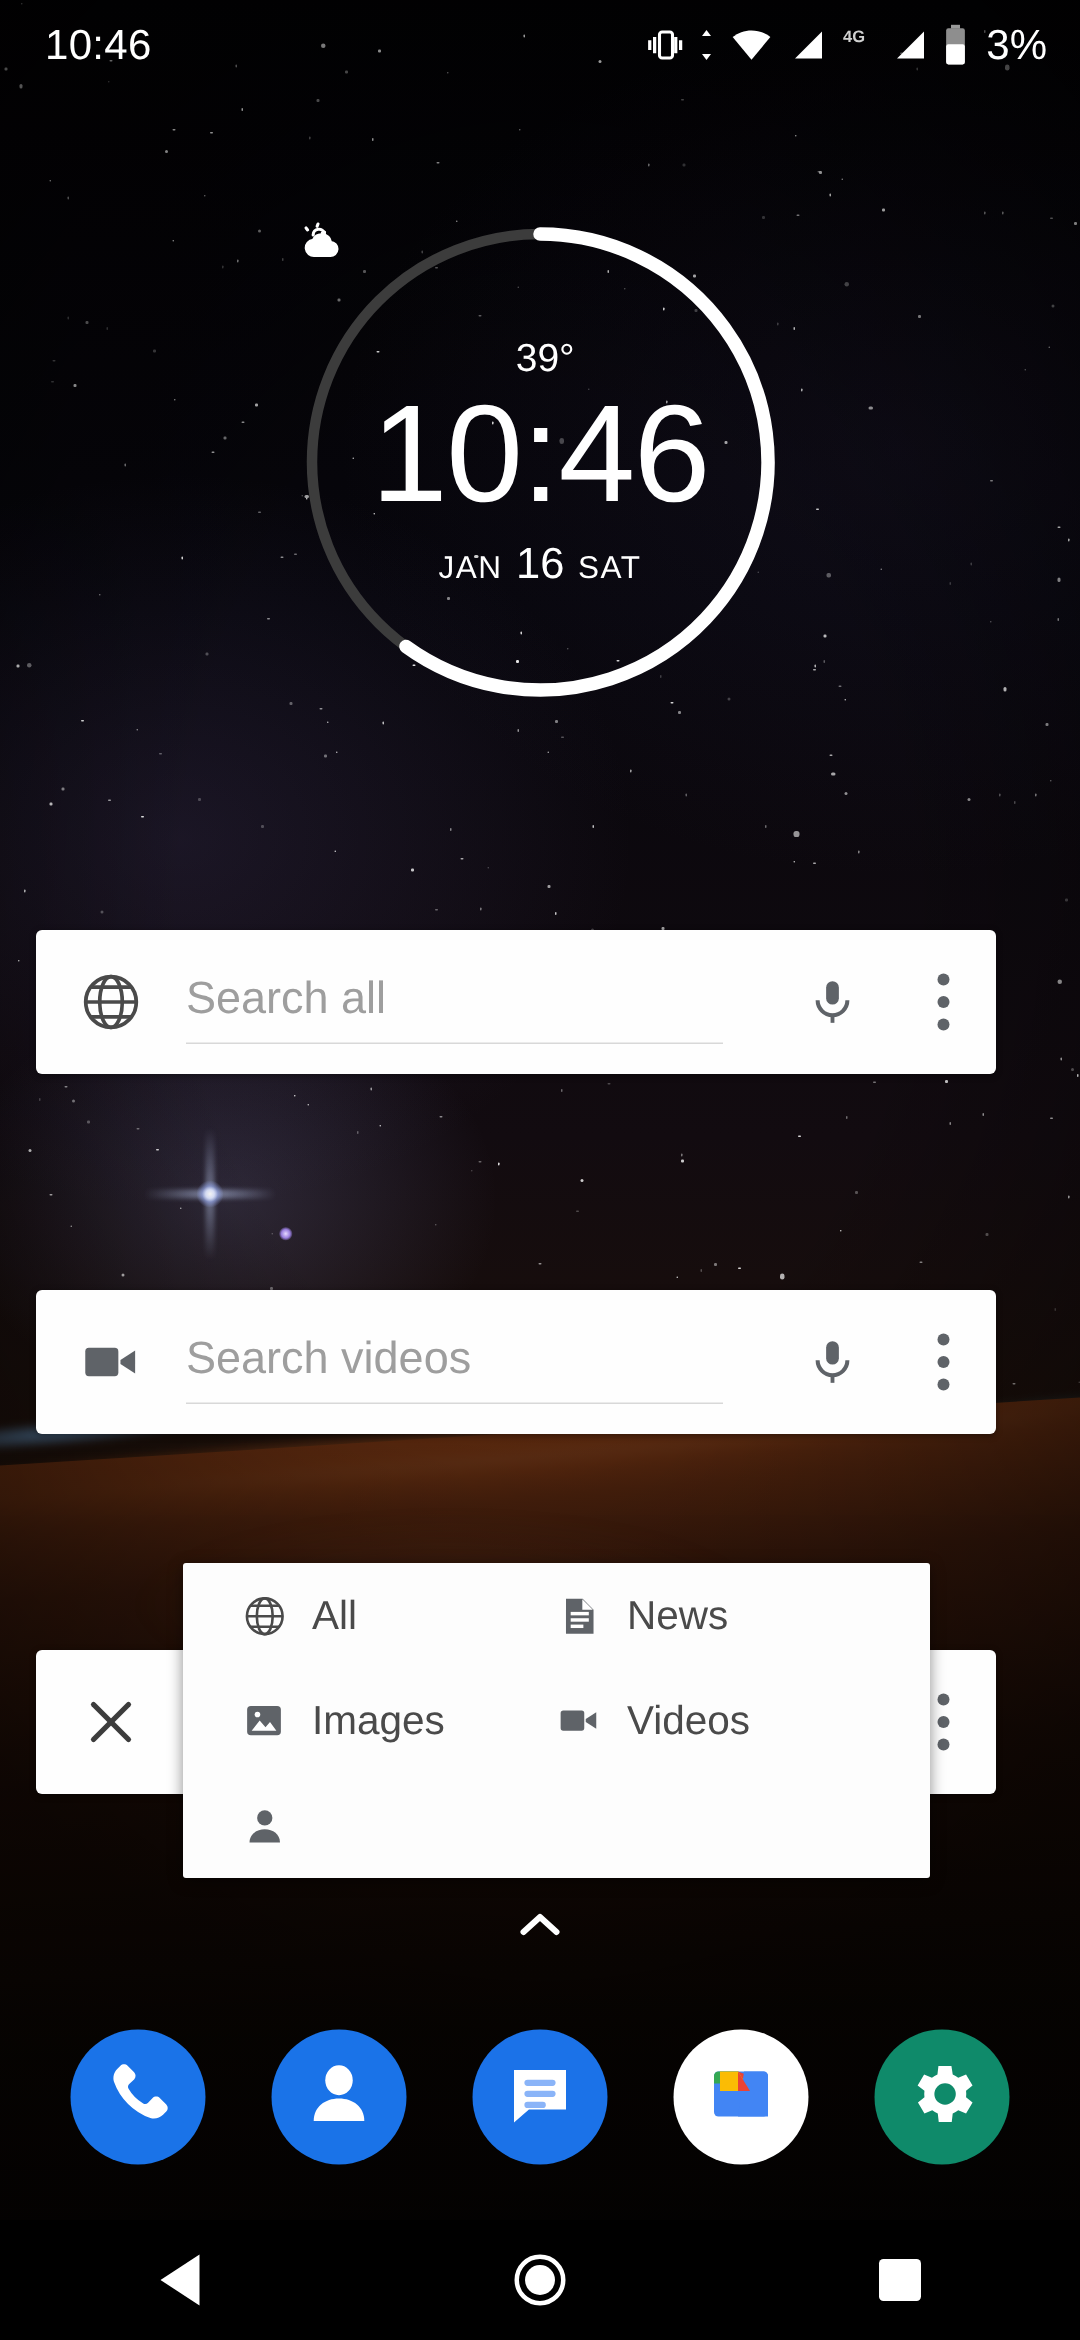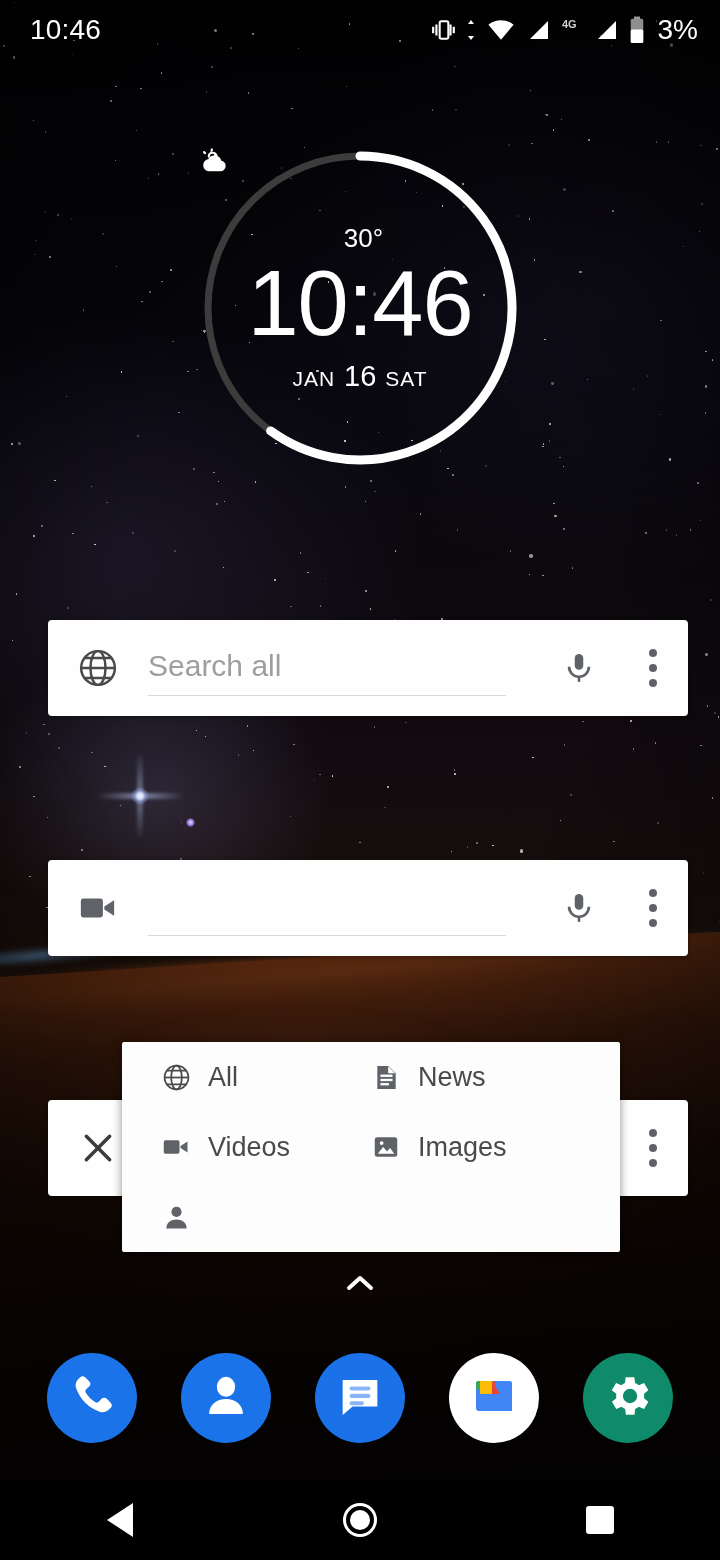--- a/index.html
+++ b/index.html
@@ -122,21 +122,21 @@
   }
   #clock-date {
     display:flex; align-items:baseline; gap:9px; margin-top:8px;
     color:#fff;
   }
   .date-sm { font-size:21px; font-weight:500; letter-spacing:1px; }
   .date-lg { font-size:29px; font-weight:500; }
 
   
   .search-card {
-    position:absolute; left:48px; width:640px; height:96px;
+    position:absolute; left:24px; width:640px; height:96px;
     background:#fefefe; border-radius:4px;
     box-shadow:0 1px 4px rgba(0,0,0,0.35);
     display:flex; align-items:center; z-index:25;
   }
   #search-card-all    { top:620px; }
   #search-card-videos { top:860px; }
   #search-card-third  { top:1100px; z-index:24; }
 
   .sc-left-icon {
     width:100px; display:flex; align-items:center; justify-content:center;
@@ -581,21 +581,21 @@
     </svg>
     <div id="clock-inner">
       <div id="clock-weather">
         <span>
           <svg width="30" height="26" viewBox="0 0 26 22" fill="none" stroke="#fff" stroke-width="1.8" stroke-linecap="round" stroke-linejoin="round">
             <path d="M7.6 7.2a3.3 3.3 0 1 1 4.4 3.1"></path>
             <path d="M4.4 4.3l-.9-1.1M9.9 2.2l.5-1.3M12.9 6.1l1.3-.4"></path>
             <path d="M8.5 19.2h8.9a3.9 3.9 0 0 0 .4-7.8 5.4 5.4 0 0 0-10.2-1.3 4.5 4.5 0 0 0 .9 9.1z" fill="#fff" stroke="#fff" stroke-width="1.5"></path>
           </svg>
         </span>
-        <span>30°</span>
+        <span>39°</span>
       </div>
       <div id="clock-time">10:46</div>
       <div id="clock-date">
         <span class="date-sm">JAN</span>
         <span class="date-lg">16</span>
         <span class="date-sm">SAT</span>
       </div>
     </div>
   </div>
 
@@ -627,20 +627,21 @@
   </div>
 
   <div class="search-card" id="search-card-videos">
     <div class="sc-left-icon">
       <svg width="42" height="42" viewBox="0 0 24 24" fill="#5f6368">
         <rect x="2.2" y="6.6" width="12.6" height="10.8" rx="1.4"></rect>
         <path d="M15.6 11.2l5.6-3.6v8.8l-5.6-3.6z"></path>
       </svg>
     </div>
     <div class="sc-field">
+      <span class="sc-placeholder">Search videos</span>
       <span class="sc-underline"></span>
     </div>
     <div class="sc-mic">
       <svg width="34" height="34" viewBox="0 0 24 24" fill="#5f6368">
         <rect x="9" y="2.2" width="6" height="11" rx="3"></rect>
         <path d="M5 11.2a7 7 0 0 0 14 0" fill="none" stroke="#5f6368" stroke-width="1.9"></path>
         <rect x="11.1" y="17.6" width="1.8" height="4.2"></rect>
       </svg>
     </div>
     <div class="sc-dots">
@@ -691,36 +692,36 @@
               <rect x="7" y="16.6" width="7" height="1.9"></rect>
             </g>
         </svg>
       </span>
       <span class="fm-label">News</span>
     </div>
 
     <div class="fm-item">
       <span class="fm-ico">
         <svg width="30" height="30" viewBox="0 0 24 24" fill="#5f6368">
-          <rect x="2.2" y="6.6" width="12.6" height="10.8" rx="1.4"></rect>
-          <path d="M15.6 11.2l5.6-3.6v8.8l-5.6-3.6z"></path>
-        </svg>
-      </span>
-      <span class="fm-label">Videos</span>
+          <rect x="3" y="4.2" width="18" height="15.6" rx="2"></rect>
+          <path d="M5.4 17.4l4.3-5.4 3.1 3.6 2.4-2.8 3.4 4.6z" fill="#ffffff"></path>
+          <circle cx="8.5" cy="8.8" r="1.5" fill="#ffffff"></circle>
+        </svg>
+      </span>
+      <span class="fm-label">Images</span>
     </div>
 
     <div class="fm-item">
       <span class="fm-ico">
         <svg width="30" height="30" viewBox="0 0 24 24" fill="#5f6368">
-          <rect x="3" y="4.2" width="18" height="15.6" rx="2"></rect>
-          <path d="M5.4 17.4l4.3-5.4 3.1 3.6 2.4-2.8 3.4 4.6z" fill="#ffffff"></path>
-          <circle cx="8.5" cy="8.8" r="1.5" fill="#ffffff"></circle>
-        </svg>
-      </span>
-      <span class="fm-label">Images</span>
+          <rect x="2.2" y="6.6" width="12.6" height="10.8" rx="1.4"></rect>
+          <path d="M15.6 11.2l5.6-3.6v8.8l-5.6-3.6z"></path>
+        </svg>
+      </span>
+      <span class="fm-label">Videos</span>
     </div>
 
 
     <div class="fm-item">
       <span class="fm-ico">
         <svg width="29" height="29" viewBox="0 0 24 24" fill="#5f6368">
           <circle cx="12" cy="7.4" r="4.2"></circle>
           <path d="M3.6 21c0-4.6 3.8-7.3 8.4-7.3s8.4 2.7 8.4 7.3z"></path>
         </svg>
       </span>

